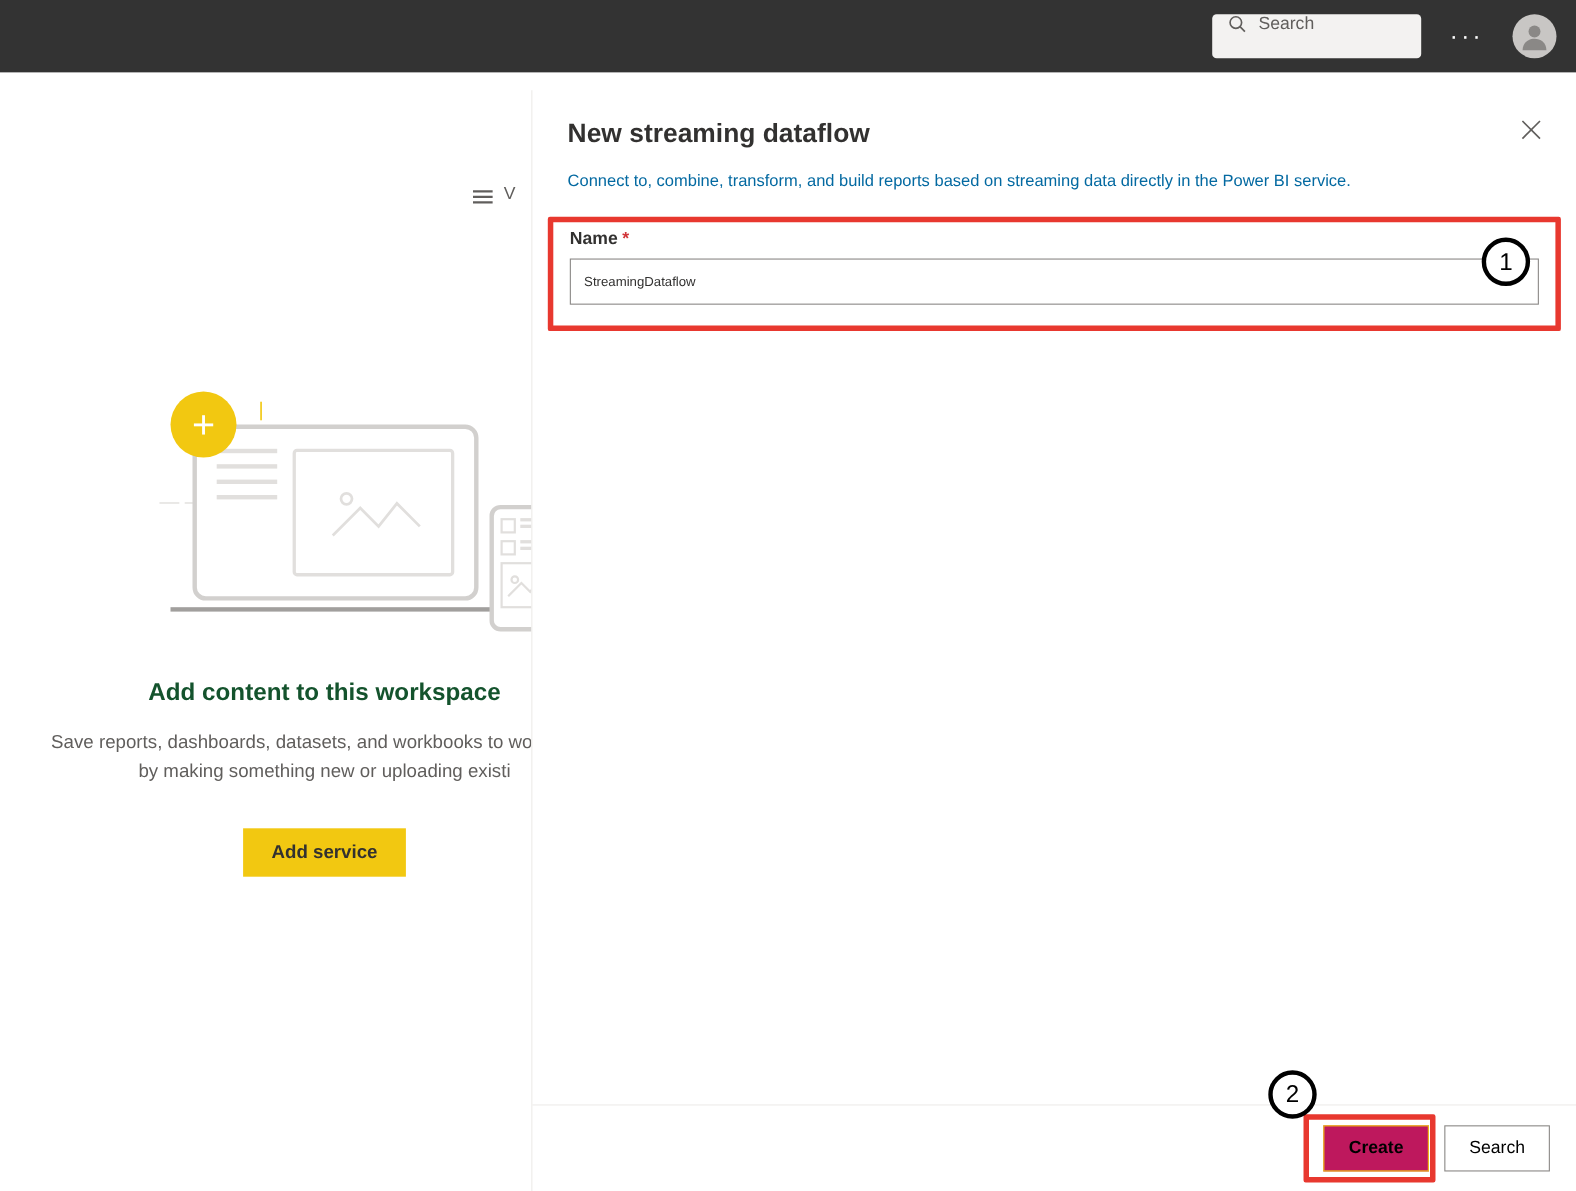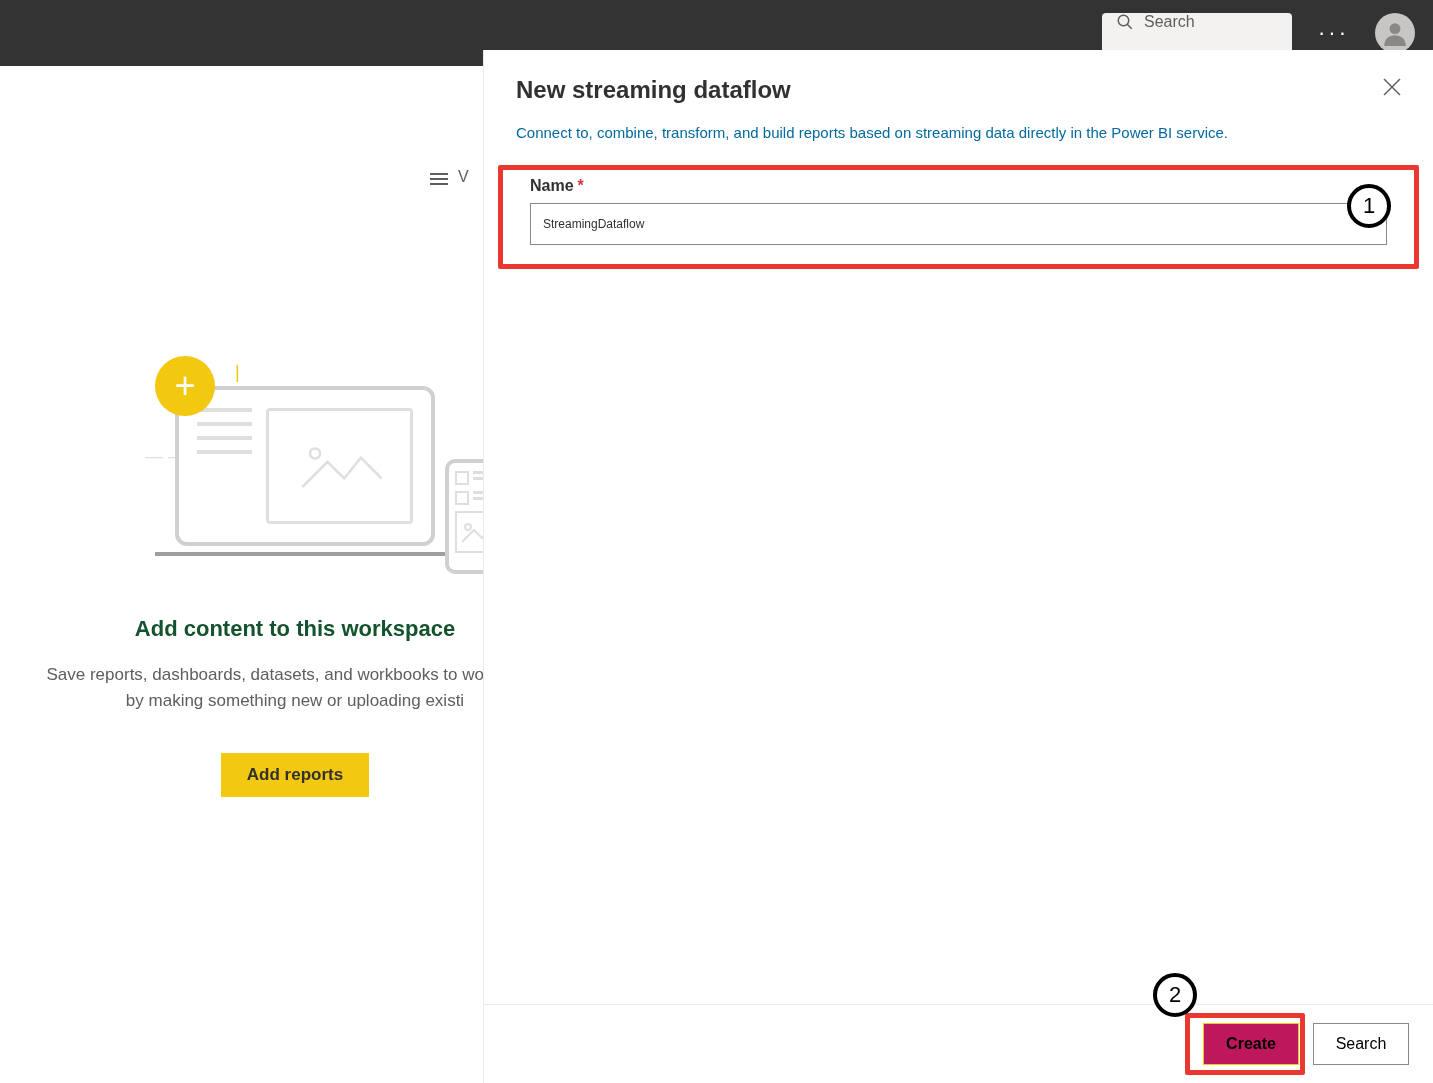--- a/index.html
+++ b/index.html
@@ -214,21 +214,21 @@
       color: #323130;
       font-size: 17px;
       font-weight: 600;
       border: none;
       cursor: pointer;
     }
 
     
     .panel {
       position: absolute;
-      top: 50px;
+      top: 82px;
       right: 0;
       bottom: 0;
       width: 950px;
       background: #fff;
       border-left: 1px solid #edebe9;
       display: flex;
       flex-direction: column;
     }
     .panel-head {
       padding: 26px 32px 18px;
@@ -248,21 +248,21 @@
       line-height: 1;
     }
     .panel-desc {
       padding: 0 32px 20px;
       font-size: 15px;
       color: #0369a1;
       line-height: 1.5;
     }
     .field-wrap {
       margin: 0 14px;
-      padding: 12px 32px 24px;
+      padding: 12px 20px 24px;
       position: relative;
     }
     .callout-box-1 {
       position: absolute;
       inset: 0;
       border: 5px solid #e8382f;
       pointer-events: none;
       border-radius: 2px;
     }
     .field-label {
@@ -397,21 +397,21 @@
           <svg viewBox="0 0 40 24" width="40" height="24" fill="none" stroke="#e1dfdd" stroke-width="2">
             <circle cx="8" cy="7" r="3"></circle>
               <polyline points="2,22 14,10 22,18 30,8 40,18"></polyline>
           </svg>
         </div>
       </div>
     </div>
 
     <div class="ws-heading">Add content to this workspace</div>
     <div class="ws-text">Save reports, dashboards, datasets, and workbooks to workspace by making something new or uploading existi</div>
-    <button class="add-content-btn">Add reports</button>
+    <button class="add-content-btn">Add service</button>
   </div>
 </div>
 
 <div class="panel">
   <div class="panel-head">
     <div class="panel-title">New streaming dataflow</div>
     <div class="panel-close">
       <svg width="18" height="18" viewBox="0 0 18 18" stroke="#605e5c" stroke-width="1.5">
         <line x1="1" y1="1" x2="17" y2="17"></line>
           <line x1="17" y1="1" x2="1" y2="17"></line>

